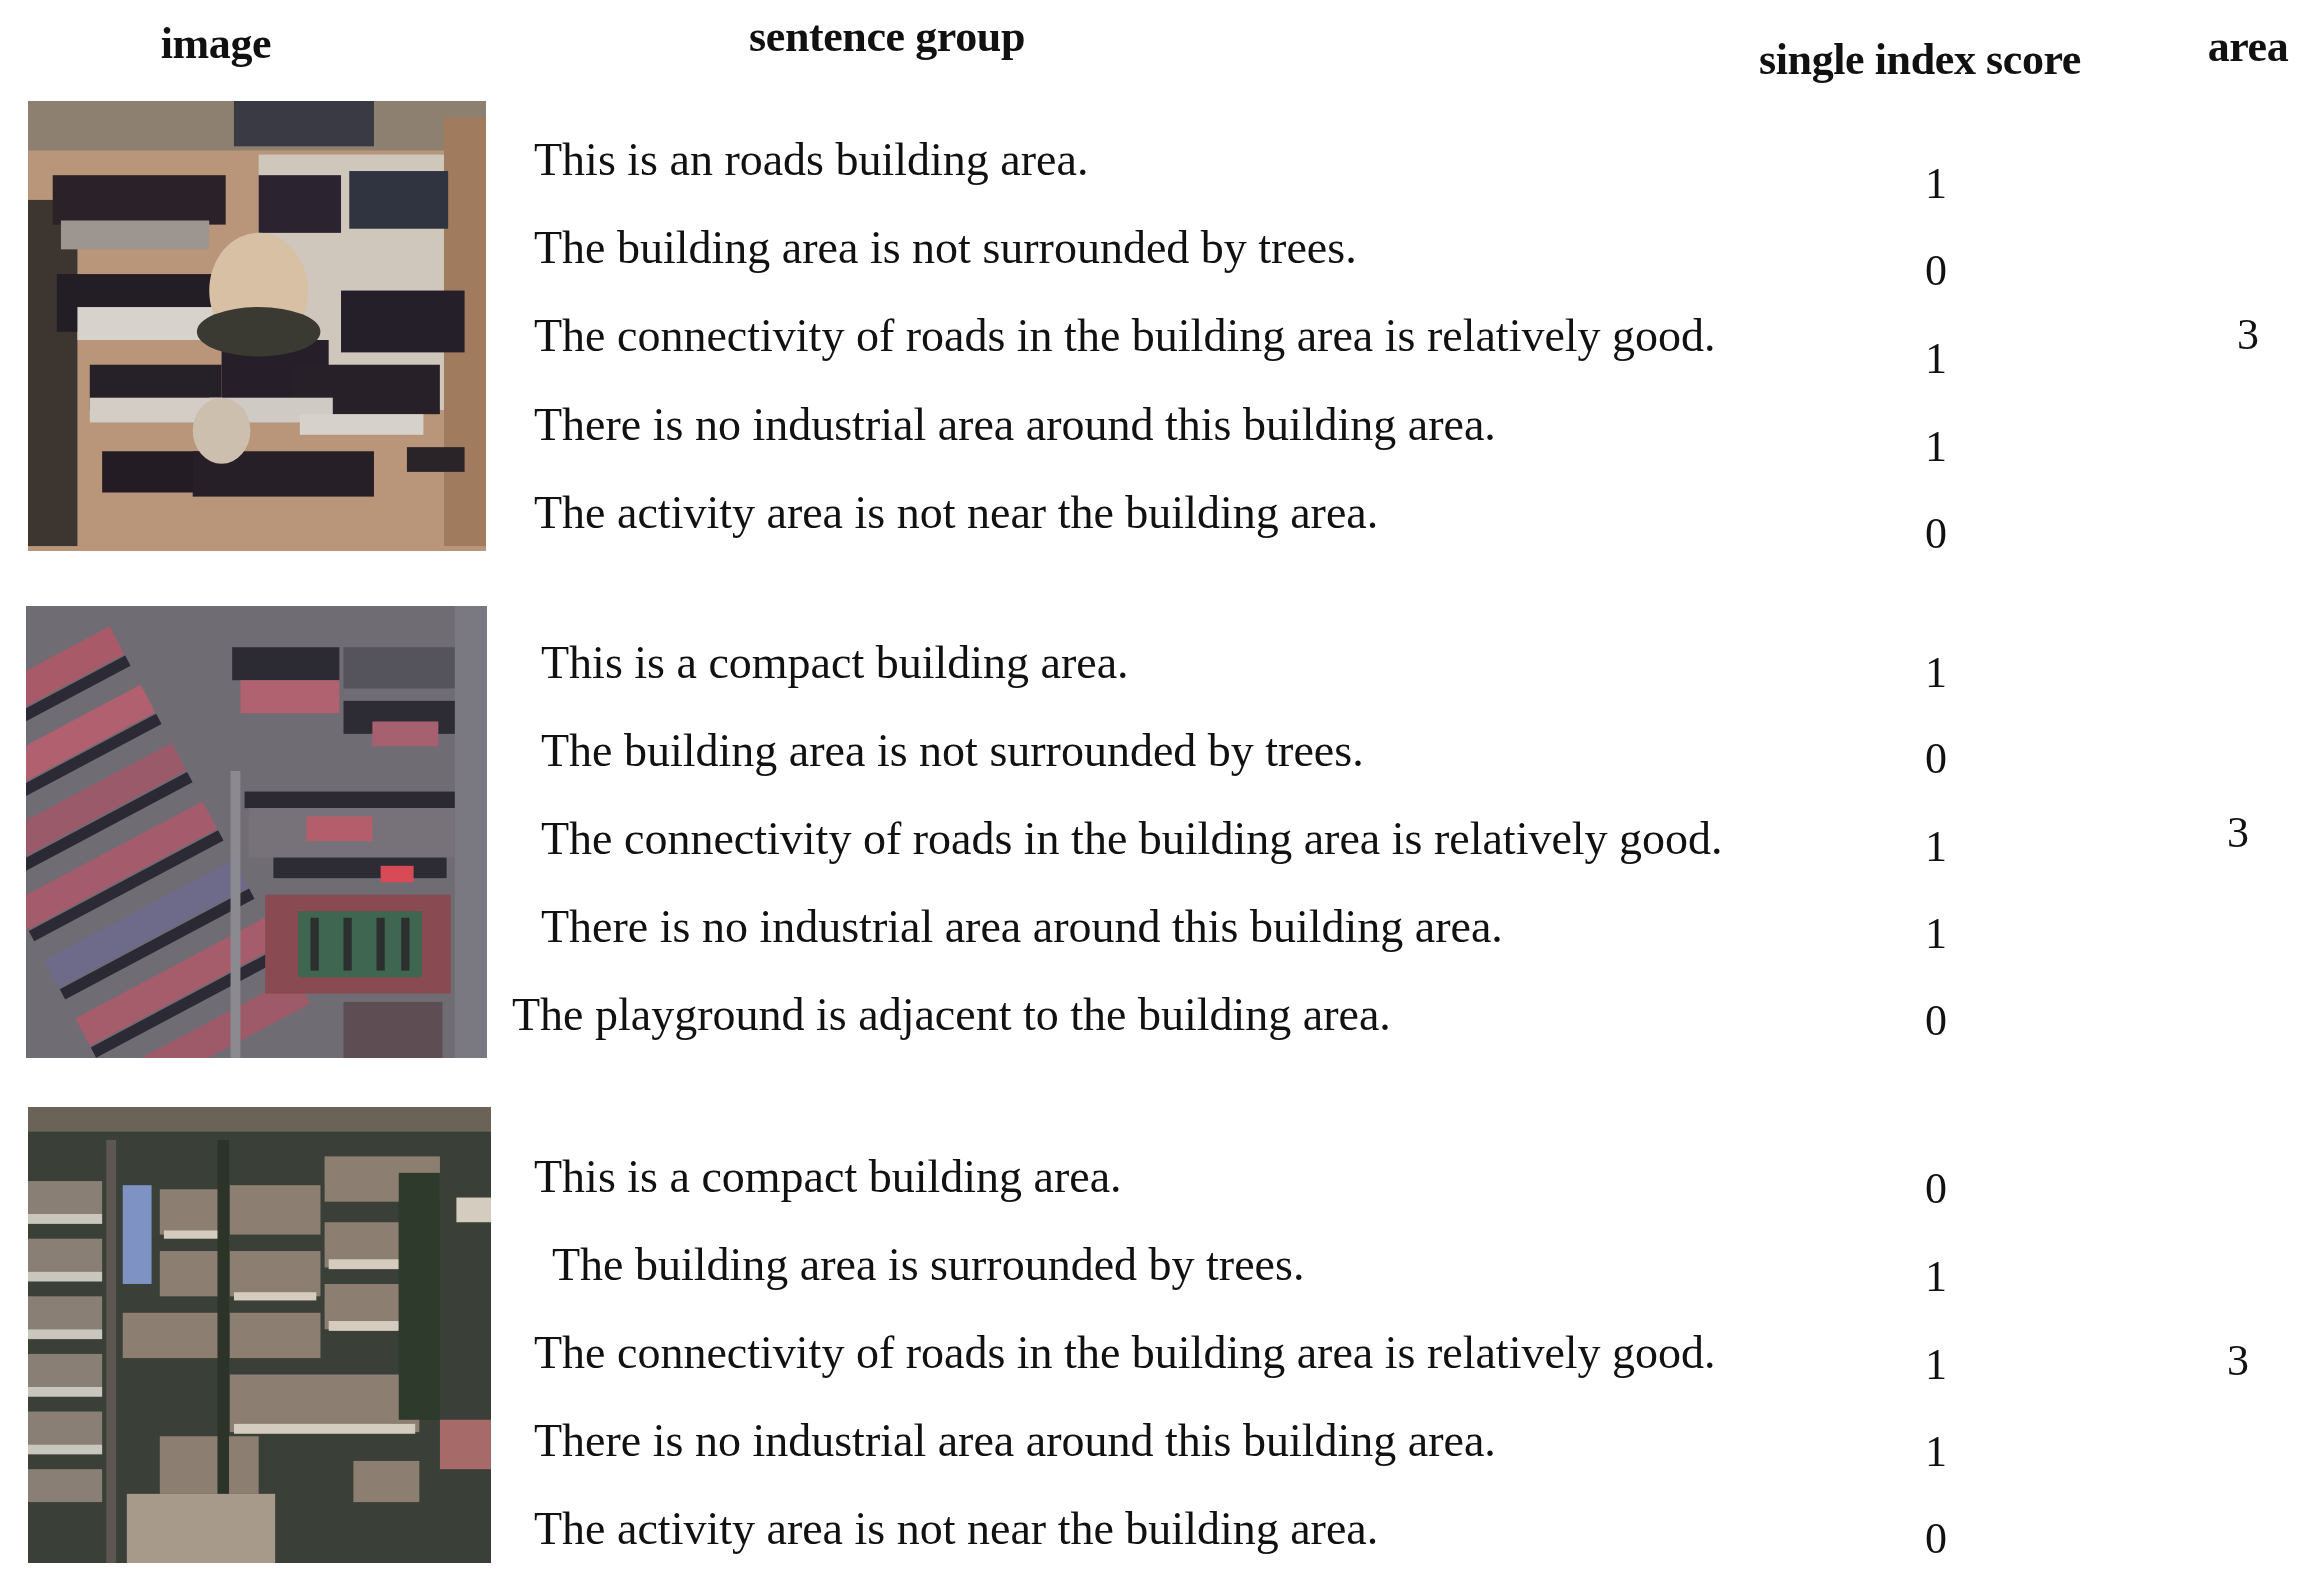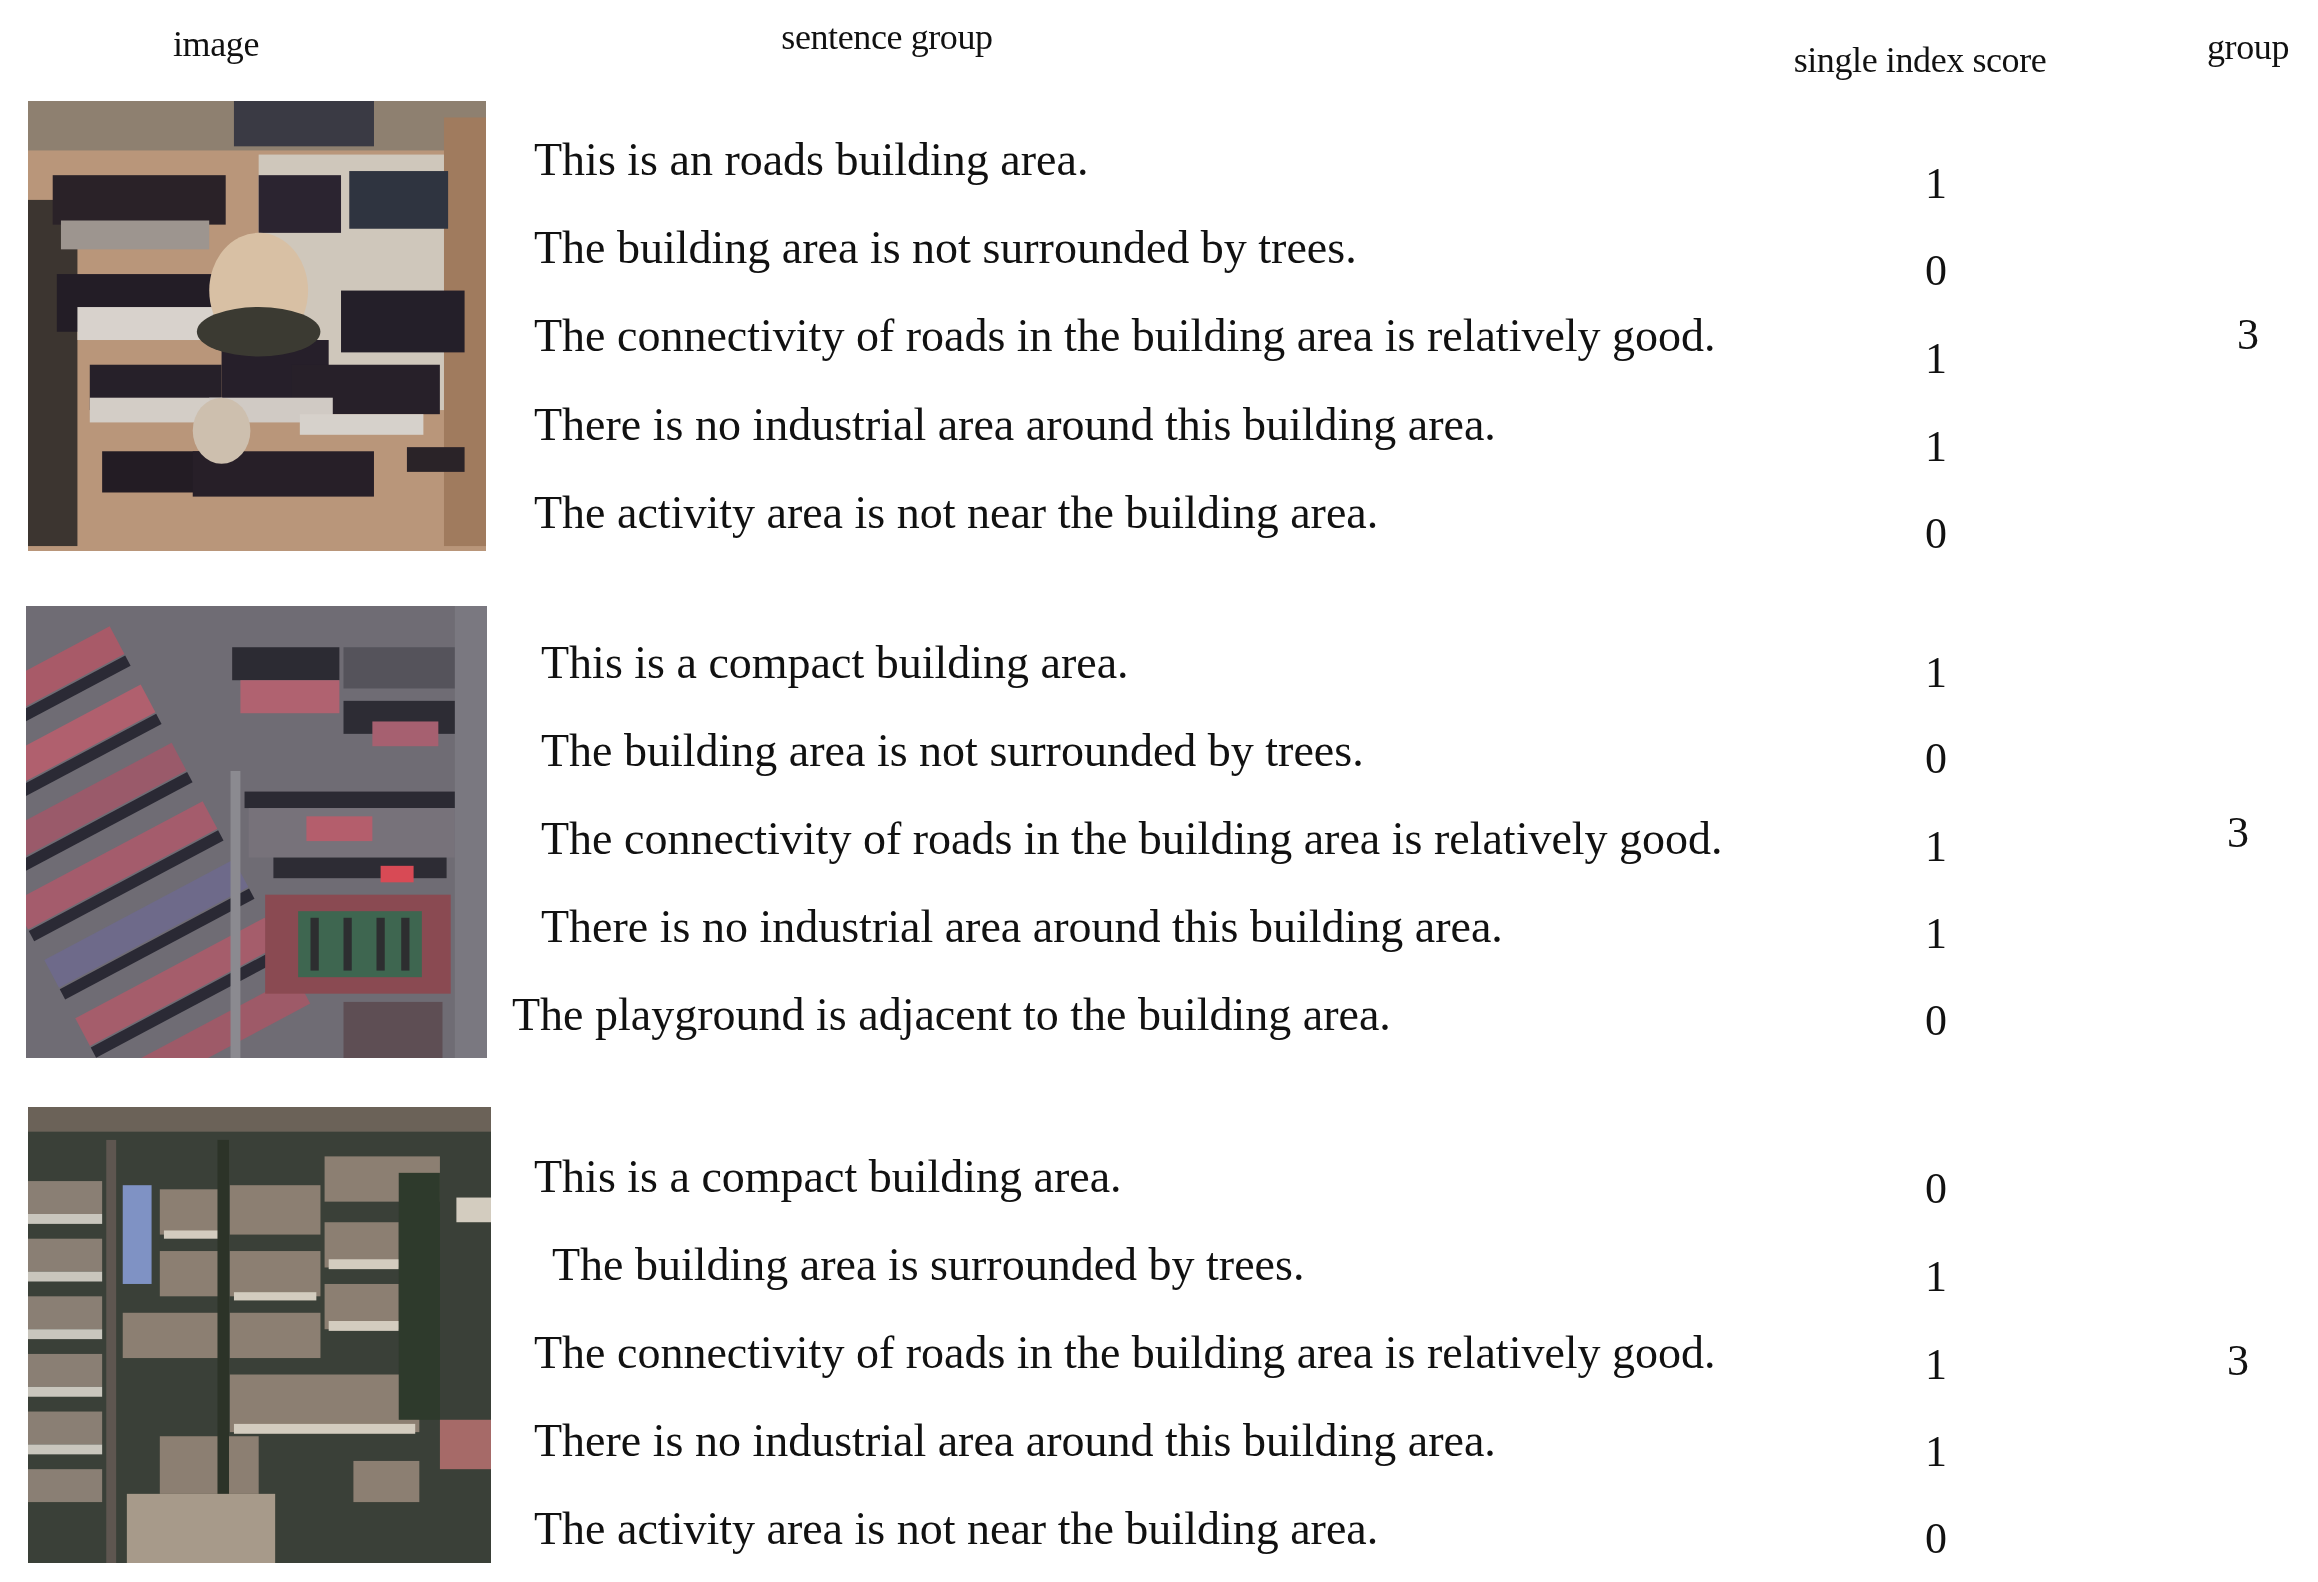--- a/index.html
+++ b/index.html
@@ -1,32 +1,32 @@
 <!DOCTYPE html>
 <html style="font-size:13px"><head>
 <meta charset="utf-8">
 <style>
   html, body { margin: 0; padding: 0; background: #ffffff; }
   body { width: 2319px; height: 1583px; position: relative; overflow: hidden;
          font-family: "Liberation Serif", "DejaVu Serif", serif; color: #111; }
-  .hdr { position: absolute; top: 15px; font-weight: normal; font-size: 36px; line-height: 58px;
+  .hdr { position: absolute; top: 15px; font-weight: bold; font-size: 44px; line-height: 58px;
          transform: translateX(-50%); white-space: nowrap; letter-spacing: -0.4px; }
   .thumb { position: absolute; overflow: hidden; }
   .thumb svg { width: 100%; height: 100%; display: block; }
   .sent { position: absolute; font-size: 46px; line-height: 53px; white-space: nowrap; transform: translateY(-50%); }
   .sis { position: absolute; font-size: 44px; line-height: 49px; transform: translate(-50%, -50%); }
   .score { position: absolute; font-size: 44px; line-height: 49px; transform: translate(-50%, -50%); }
 </style>
 </head>
 <body>
 
 <div class="hdr" style="left:216px;">image</div>
 <div class="hdr" style="left:887px; top:8.2px;">sentence group</div>
 <div class="hdr" style="left:1920px; top:31px;">single index score</div>
-<div class="hdr" style="left:2248px; top:18px;">group</div>
+<div class="hdr" style="left:2248px; top:18px;">area</div>
 
 <div class="thumb" style="left:28px; top:101px; width:458px; height:450px;">
   <svg viewBox="0 0 556 546" preserveAspectRatio="none">
     <rect width="556" height="546" fill="#b9967a"></rect>
     <rect x="0" y="0" width="556" height="60" fill="#8e8070"></rect>
     <rect x="250" y="0" width="170" height="55" fill="#3a3a44"></rect>
     <rect x="280" y="65" width="250" height="310" fill="#cfc7bb"></rect>
     <rect x="505" y="20" width="51" height="520" fill="#a07b5e"></rect>
     <rect x="0" y="120" width="60" height="420" fill="#3c3530"></rect>
 

